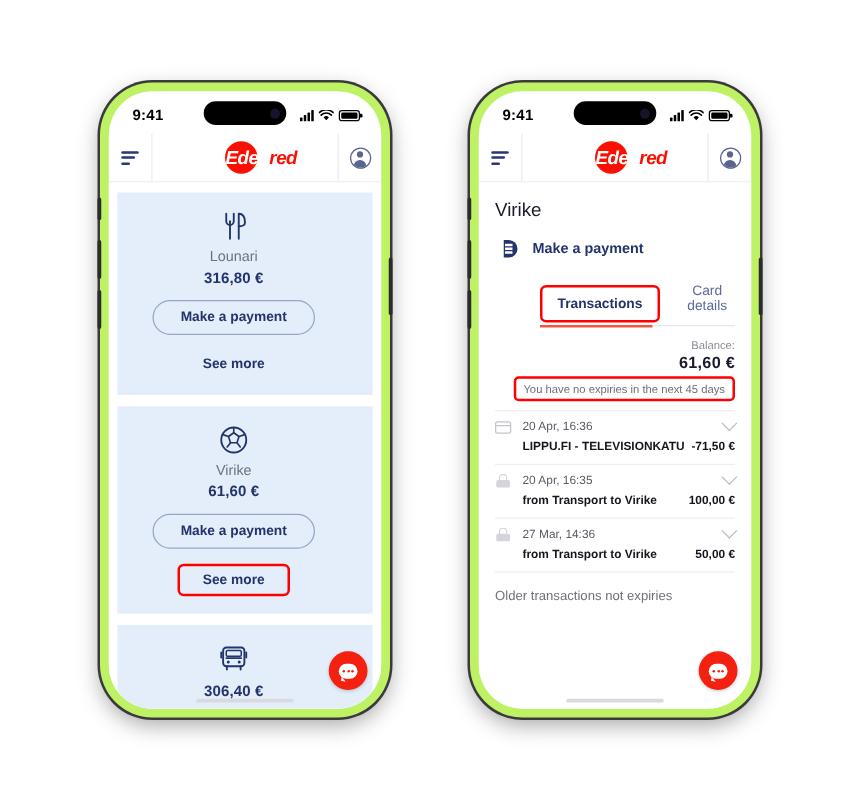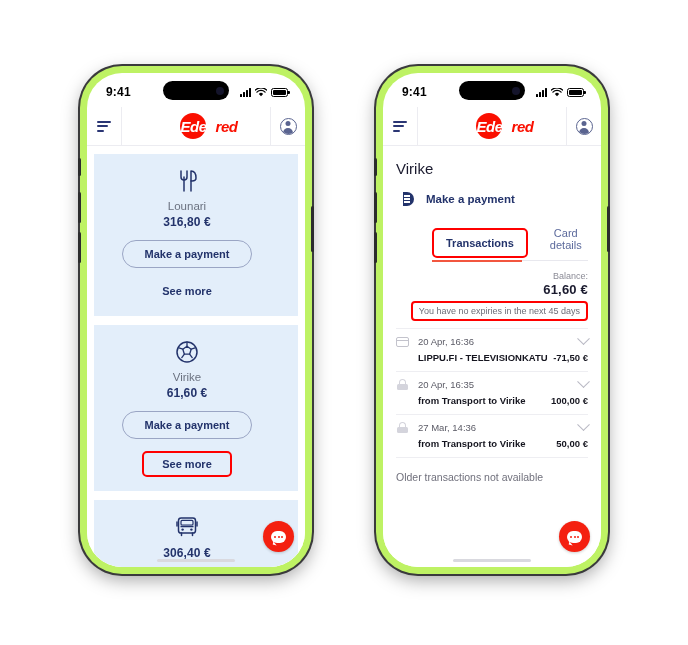--- a/index.html
+++ b/index.html
@@ -699,21 +699,21 @@
               <div class="chev"></div>
             </div>
             <div class="tx-bottom">
               <div class="tx-desc">from Transport to Virike</div>
               <div class="tx-amt">50,00 €</div>
             </div>
           </div>
 
         </div>
 
-        <div class="older-note">Older transactions not available</div>
+        <div class="older-note">Older transactions not expiries</div>
       </div>
 
       <div class="fab">
         <div class="bubble">
             <i></i>
             <i></i>
             <i></i>
           </div>
       </div>
       <div class="home-ind"></div>

